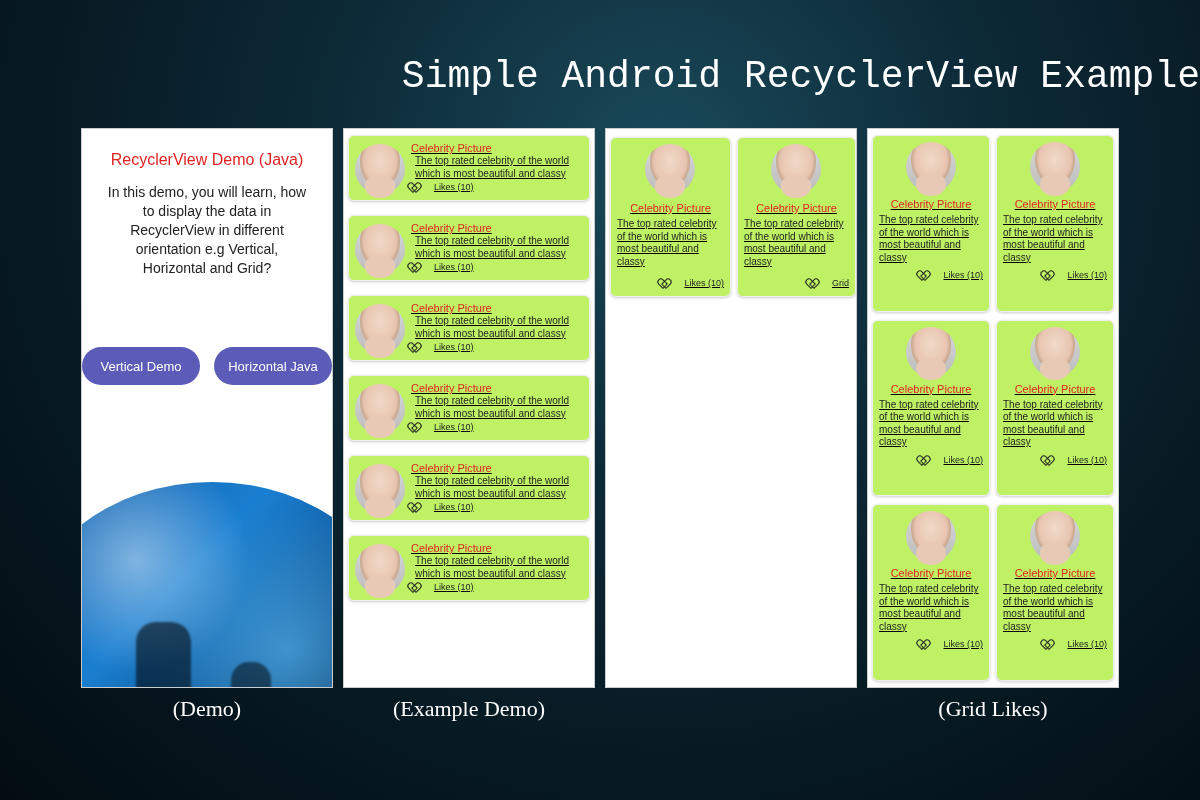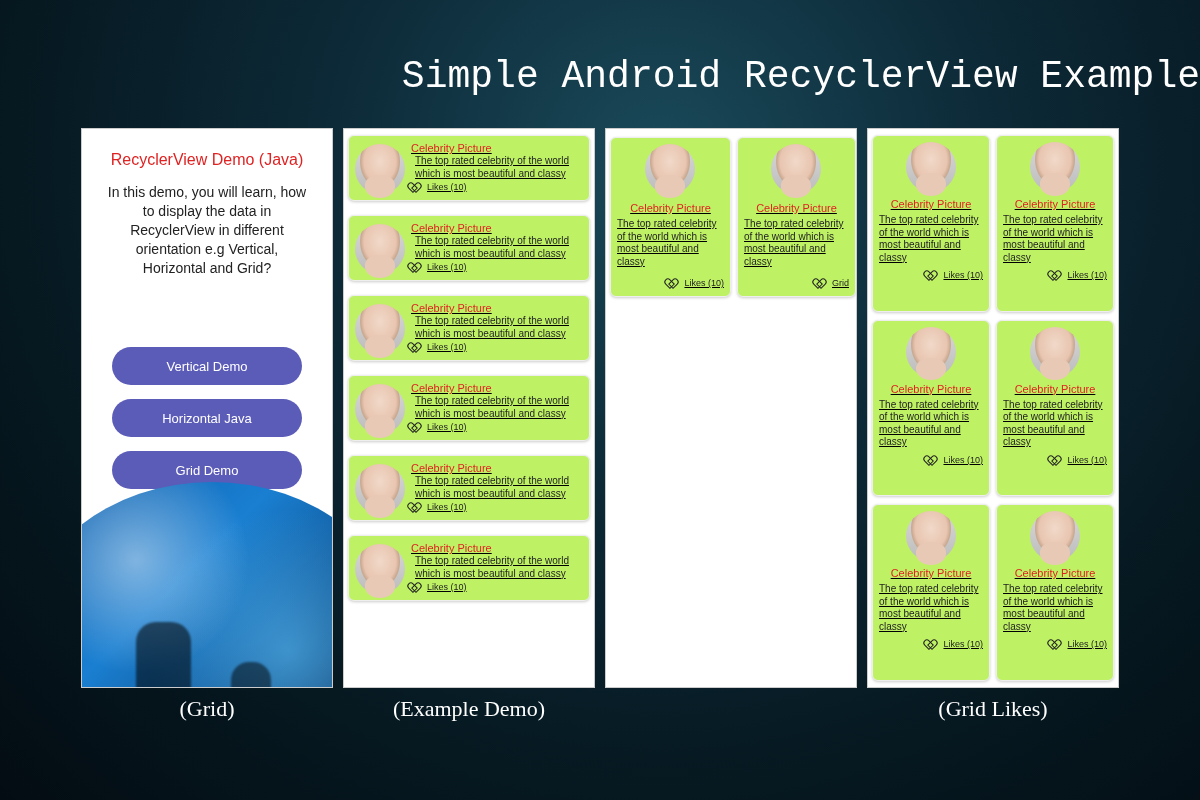--- a/index.html
+++ b/index.html
@@ -56,21 +56,21 @@
   .home-desc {
     color: #222;
     font-size: 14px;
     text-align: center;
     padding: 14px 22px 0 22px;
     line-height: 1.35;
   }
   .home-buttons {
     margin-top: 70px;
     display: flex;
-    flex-direction: column;
+    flex-direction: row;
     align-items: center;
     gap: 14px;
   }
   .demo-btn {
     width: 190px;
     height: 38px;
     background: #5b5bb8;
     color: #fff;
     border: none;
     border-radius: 22px;
@@ -135,21 +135,21 @@
     width:60%; height:45%;
     transform:translateX(-50%);
     background: #e8c9b6;
     border-radius: 45% 45% 50% 50%;
   }
   .card-title { color: #e02222; font-size: 11px; }
   .card-desc  { color: #222; font-size: 10px; line-height: 1.25; }
   .likes {
     display: flex;
     align-items: center;
-    gap: 6px;
+    gap: 13px;
     font-size: 9px;
     color: #222;
     text-align: center;
   }
   .heart {
     width: 10px; height: 10px;
     position: relative;
     display: inline-block;
   }
   .heart::before, .heart::after {
@@ -219,25 +219,24 @@
 
 <div class="screens">
 
   <div class="screen-col">
     <div class="screen" id="screen-home">
       <h2 class="home-title">RecyclerView Demo (Java)</h2>
       <p class="home-desc">In this demo, you will learn, how to display the data in RecyclerView in different orientation e.g Vertical, Horizontal and Grid?</p>
       <div class="home-buttons">
         <button class="demo-btn">Vertical Demo</button>
         <button class="demo-btn">Horizontal Java</button>
-        <button class="demo-btn">Grid Demo</button>
       </div>
       <div class="home-image"></div>
     </div>
-    <div class="screen-caption">(Grid)</div>
+    <div class="screen-caption">(Demo)</div>
   </div>
 
   <div class="screen-col">
     <div class="screen" id="screen-vertical">
 
       <div class="card vcard">
         <div class="avatar"></div>
         <div class="vbody">
           <div class="card-title">Celebrity Picture</div>
           <div class="card-desc">The top rated celebrity of the world which is most beautiful and classy</div>

